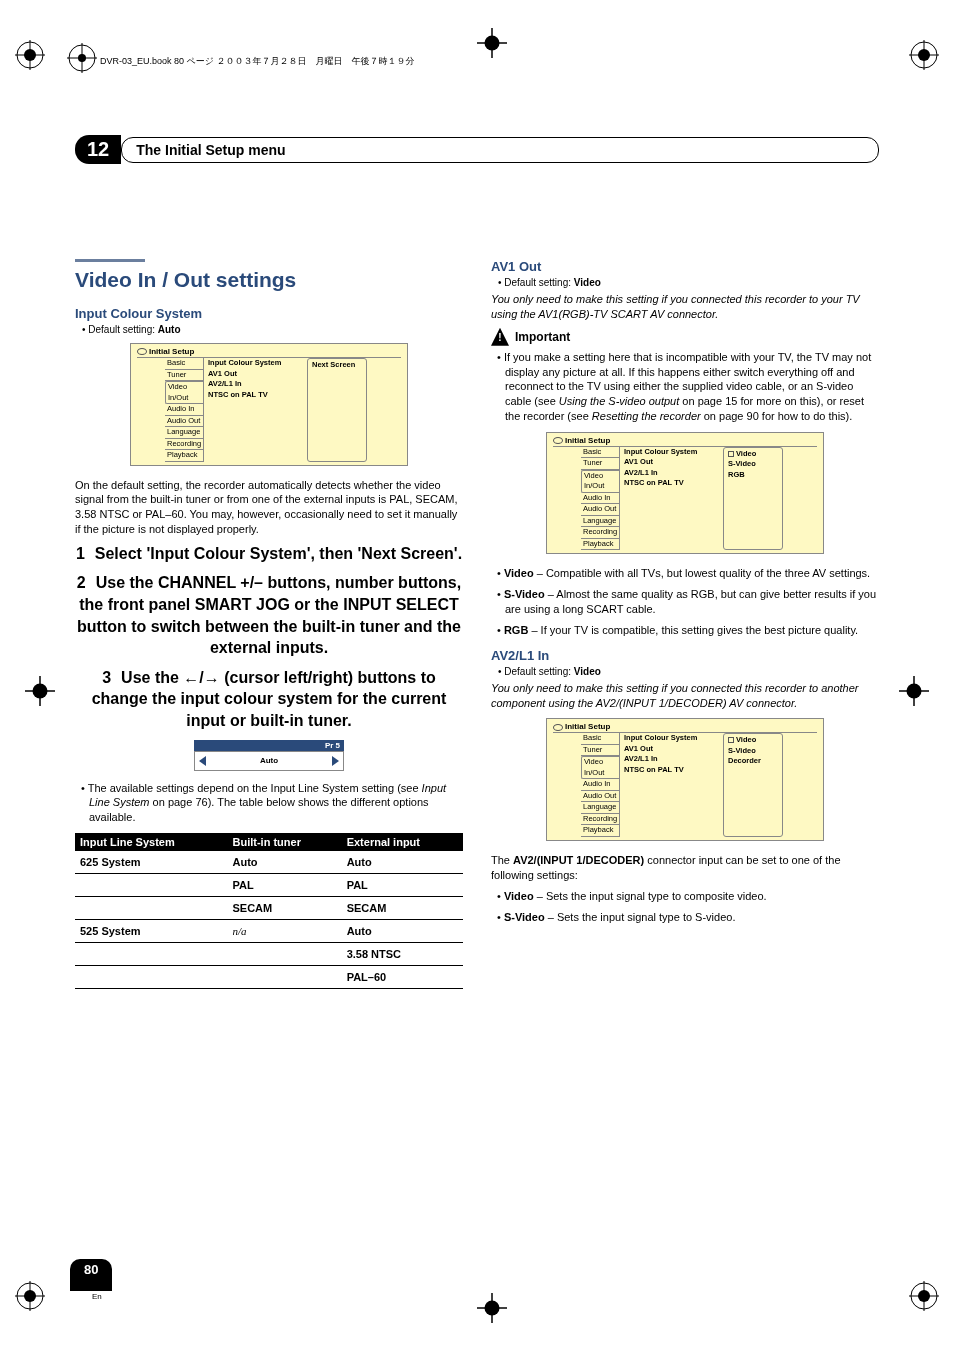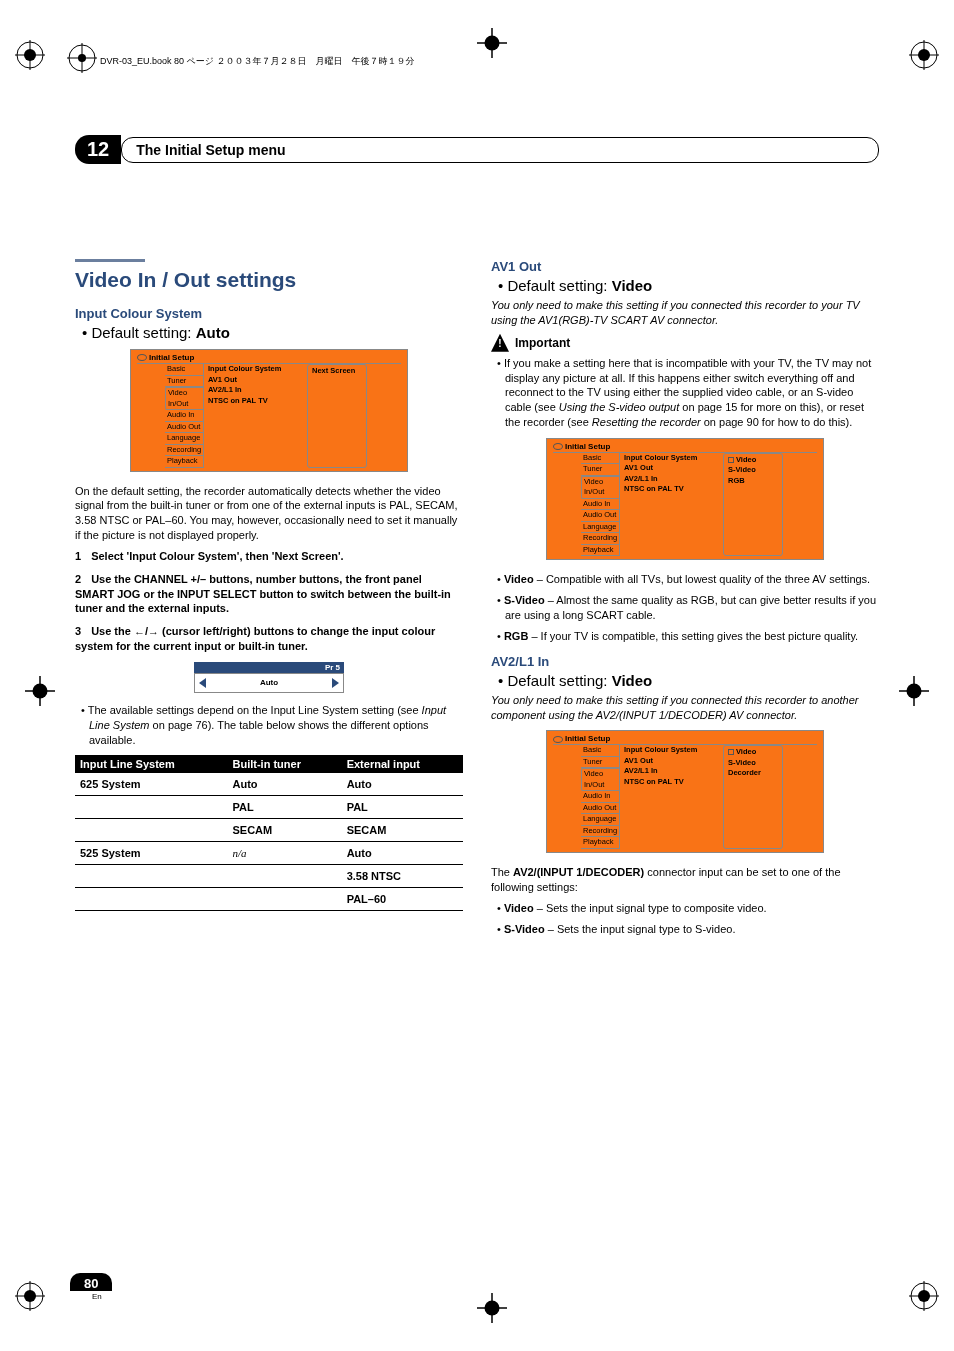--- a/index.html
+++ b/index.html
@@ -89,29 +89,29 @@
       color: #2a4a7a;
       margin-bottom: 14px;
     }
     h3.subsection {
       font-size: 13px;
       font-weight: bold;
       color: #2a4a7a;
       margin-bottom: 3px;
     }
     .bullet-line {
-      font-size: 15px;
+      font-size: 10px;
       margin-bottom: 4px;
       padding-left: 14px;
       text-indent: -7px;
     }
     .bullet-line .dot::before { content: "• "; }
     .menu-box {
       border: 1px solid #888;
-      background: #f97316;
+      background: #fef9c3;
       width: 278px;
       margin: 8px auto 12px;
       font-size: 7.5px;
       padding: 3px 6px 3px;
     }
     .menu-header {
       font-weight: bold;
       font-size: 8px;
       padding-bottom: 1px;
       border-bottom: 1px solid #888;
@@ -156,24 +156,25 @@
       font-weight: bold;
       line-height: 1.4;
     }
     .menu-values .boxed { display:inline-block; width:6px; height:6px; border:1px solid #555; margin-right:2px; vertical-align: middle;}
     p.body {
       font-size: 11px;
       line-height: 1.35;
       margin-bottom: 6px;
     }
     p.step {
-      font-size: 11px;
+      font-size: 16px;
       font-weight: bold;
       line-height: 1.35;
       margin-bottom: 8px;
+      text-align: center;
     }
     p.step .num { font-weight: bold; margin-right: 10px; }
     .italic { font-style: italic; }
     .bold { font-weight: bold; }
     .tuner-box {
       width: 150px;
       margin: 8px auto 10px;
       font-size: 8px;
       text-align: center;
     }
@@ -242,21 +243,21 @@
     }
     ul.bullets li::before { content: "• "; }
     .page-num-tab {
       position: absolute;
       bottom: 60px;
       left: 70px;
       background: #000;
       color: #fff;
       font-weight: bold;
       font-size: 13px;
-      padding: 3px 14px 0;
+      padding: 3px 14px 14px;
       border-radius: 10px 10px 0 0;
     }
     .page-en {
       position: absolute;
       bottom: 50px;
       left: 92px;
       font-size: 8px;
     }
   </style>
 </head>

